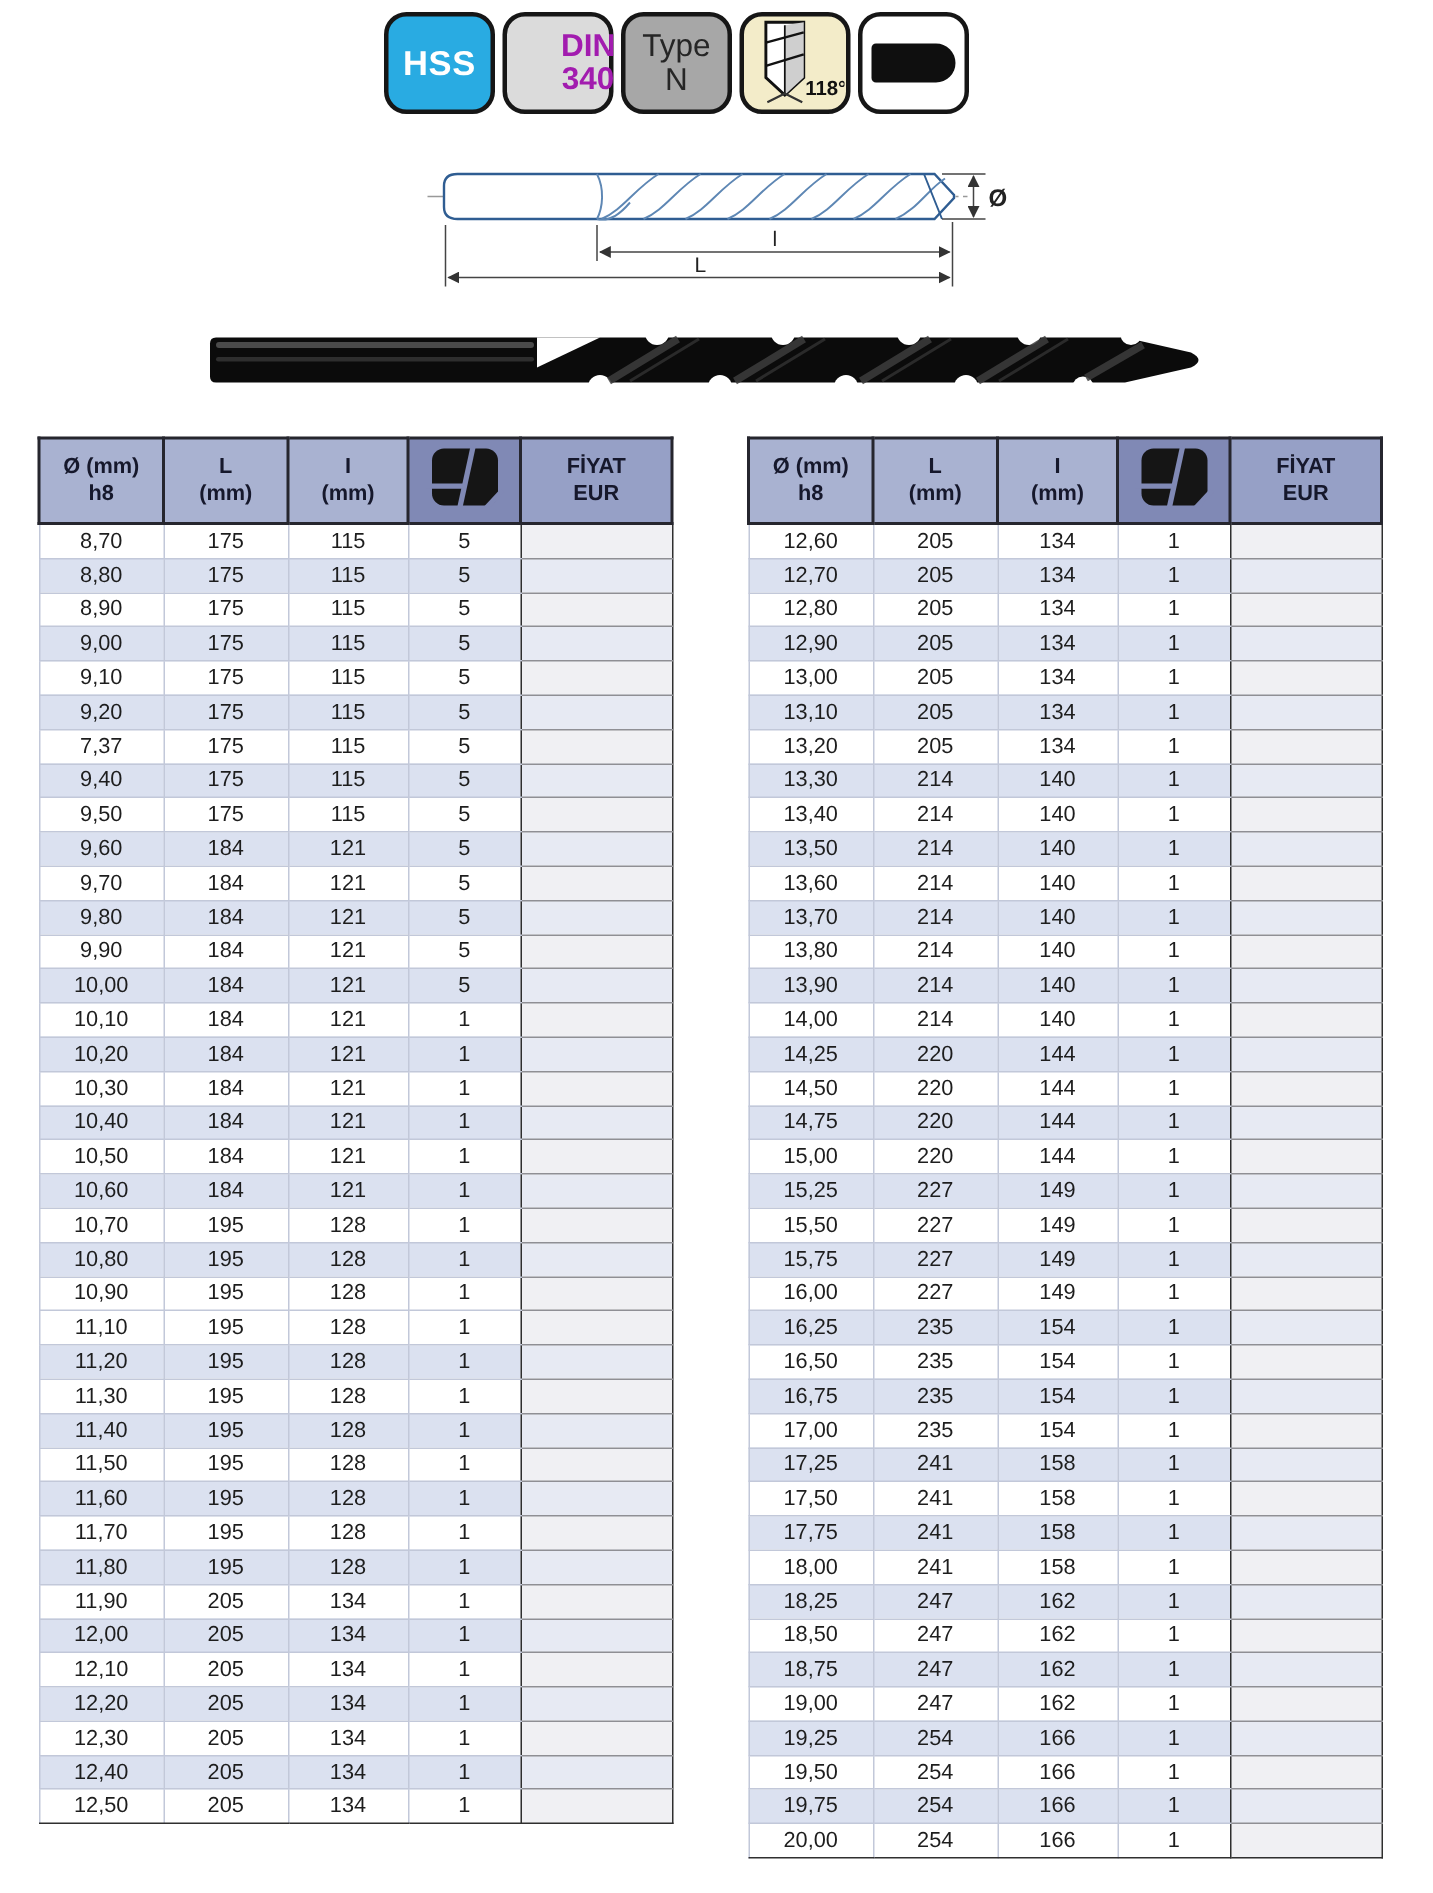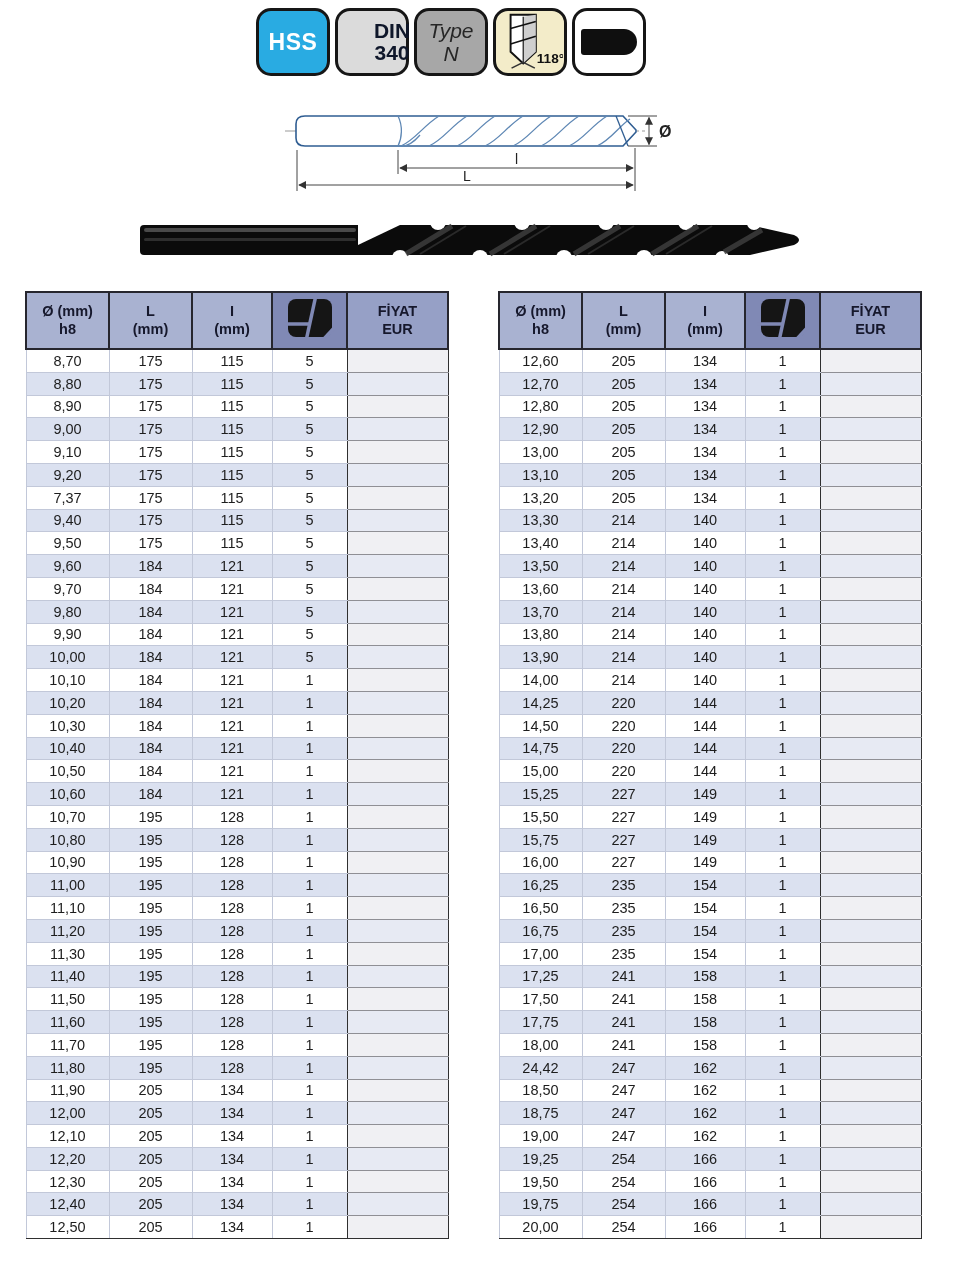--- a/index.html
+++ b/index.html
@@ -8,22 +8,22 @@
     font-family:"Liberation Sans", sans-serif;overflow:hidden;
   }
   
   .badges{position:absolute;left:256px;top:8px;display:flex;gap:5px;}
   .badge{
     width:74px;height:68px;box-sizing:border-box;border:3px solid #161616;
     border-radius:15px;display:flex;align-items:center;justify-content:center;
     flex-direction:column;position:relative;
   }
   .badge-hss{background:var(--hss-bg,#29abe2);color:#fff;font-weight:bold;font-size:23px;letter-spacing:.5px;}
-  .badge-din{background:var(--din-bg,#dbdbdb);color:#0f172a;font-weight:bold;font-size:21px;line-height:1.05;text-align:center;padding-left:40px;}
-  .badge-type{background:var(--type-bg,#a7a7a7);color:#262626;font-size:21px;line-height:1.1;text-align:center;font-style:italic;}
+  .badge-din{background:var(--din-bg,#dbdbdb);color:#a21caf;font-weight:bold;font-size:21px;line-height:1.05;text-align:center;padding-left:40px;}
+  .badge-type{background:var(--type-bg,#a7a7a7);color:#262626;font-size:21px;line-height:1.1;text-align:center;}
   .badge-point{background:var(--point-bg,#f3ecc9);}
   .badge-shank{background:#ffffff;}
   .shank-bar{width:56px;height:26px;background:#0f0f0f;border-radius:3px 13px 13px 3px;}
   
   .diagram{position:absolute;left:283px;top:96px;}
   
   .photo{position:absolute;left:138px;top:214px;}
   
   .tbl{position:absolute;top:291px;border-collapse:collapse;table-layout:fixed;width:422px;
        font-family:"Liberation Sans", sans-serif;}
@@ -357,27 +357,20 @@
         <td class="qty">1</td>
         <td class="price"></td>
       </tr>
       <tr>
         <td>10,90</td>
         <td>195</td>
         <td>128</td>
         <td class="qty">1</td>
         <td class="price"></td>
       </tr>
-      <tr class="alt">
-        <td>11,00</td>
-        <td>195</td>
-        <td>128</td>
-        <td class="qty">1</td>
-        <td class="price"></td>
-      </tr>
       <tr>
         <td>11,10</td>
         <td>195</td>
         <td>128</td>
         <td class="qty">1</td>
         <td class="price"></td>
       </tr>
       <tr class="alt">
         <td>11,20</td>
         <td>195</td>
@@ -729,21 +722,21 @@
         <td class="price"></td>
       </tr>
       <tr>
         <td>18,00</td>
         <td>241</td>
         <td>158</td>
         <td class="qty">1</td>
         <td class="price"></td>
       </tr>
       <tr class="alt">
-        <td>24,42</td>
+        <td>18,25</td>
         <td>247</td>
         <td>162</td>
         <td class="qty">1</td>
         <td class="price"></td>
       </tr>
       <tr>
         <td>18,50</td>
         <td>247</td>
         <td>162</td>
         <td class="qty">1</td>

